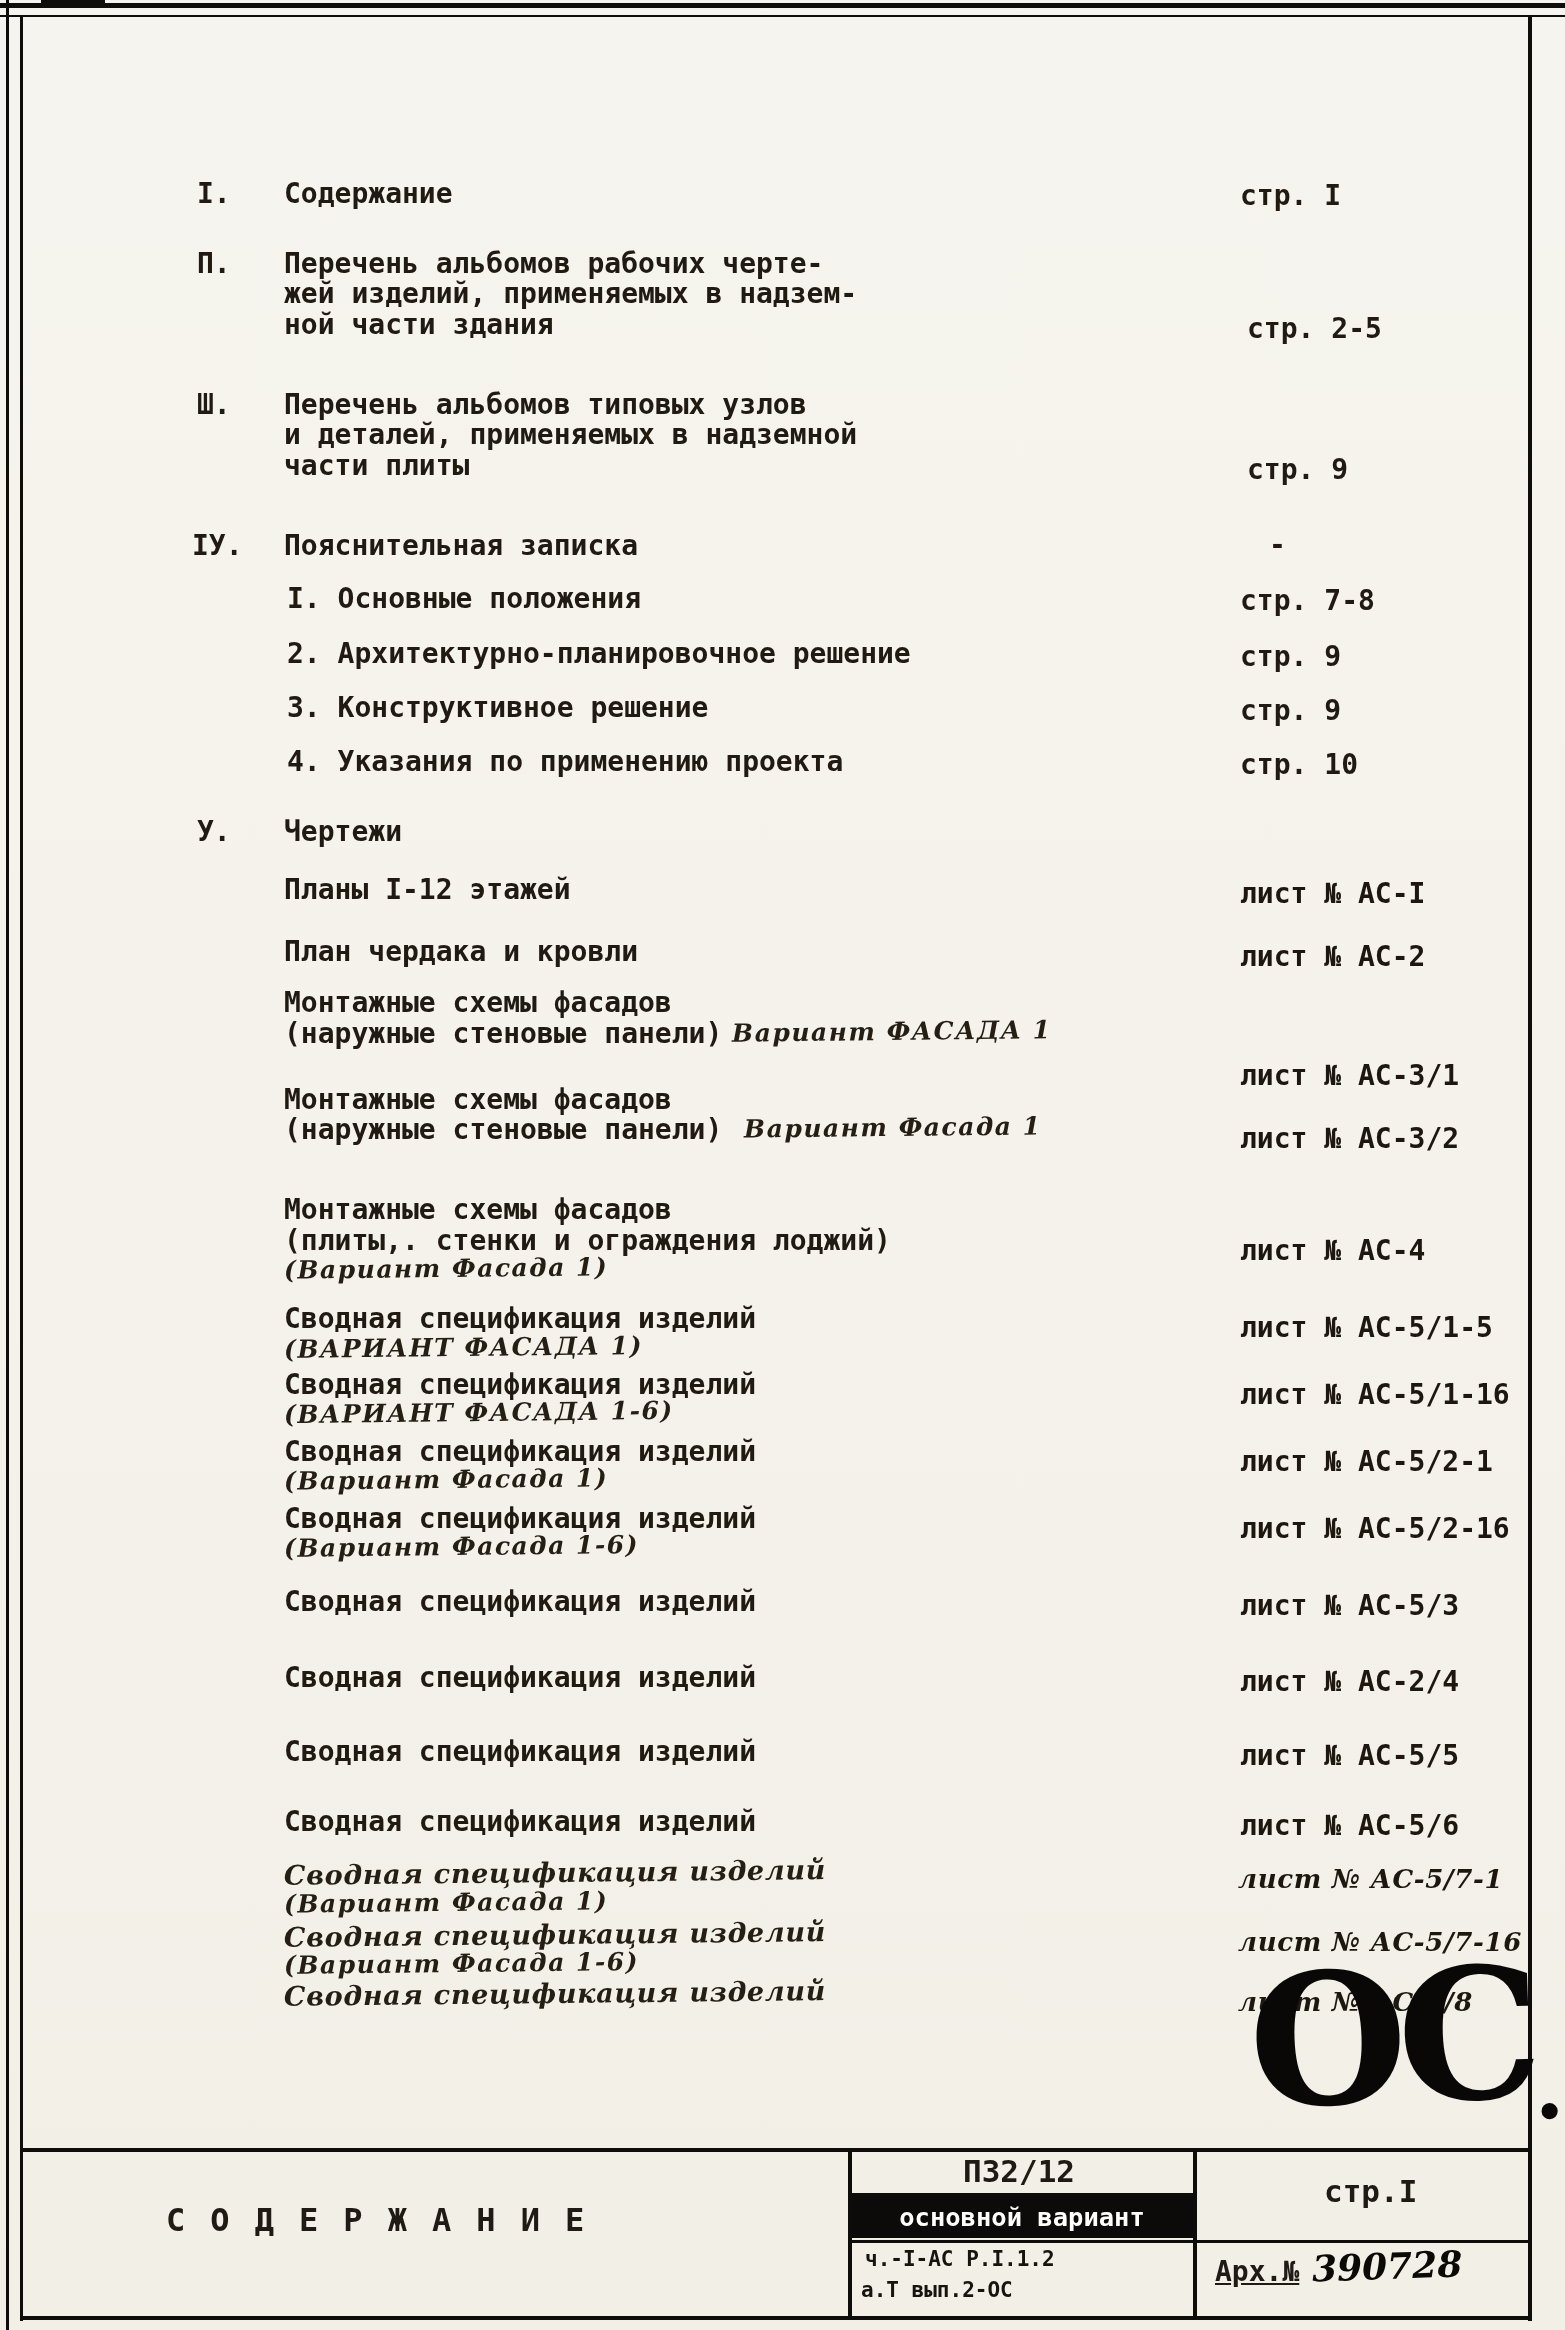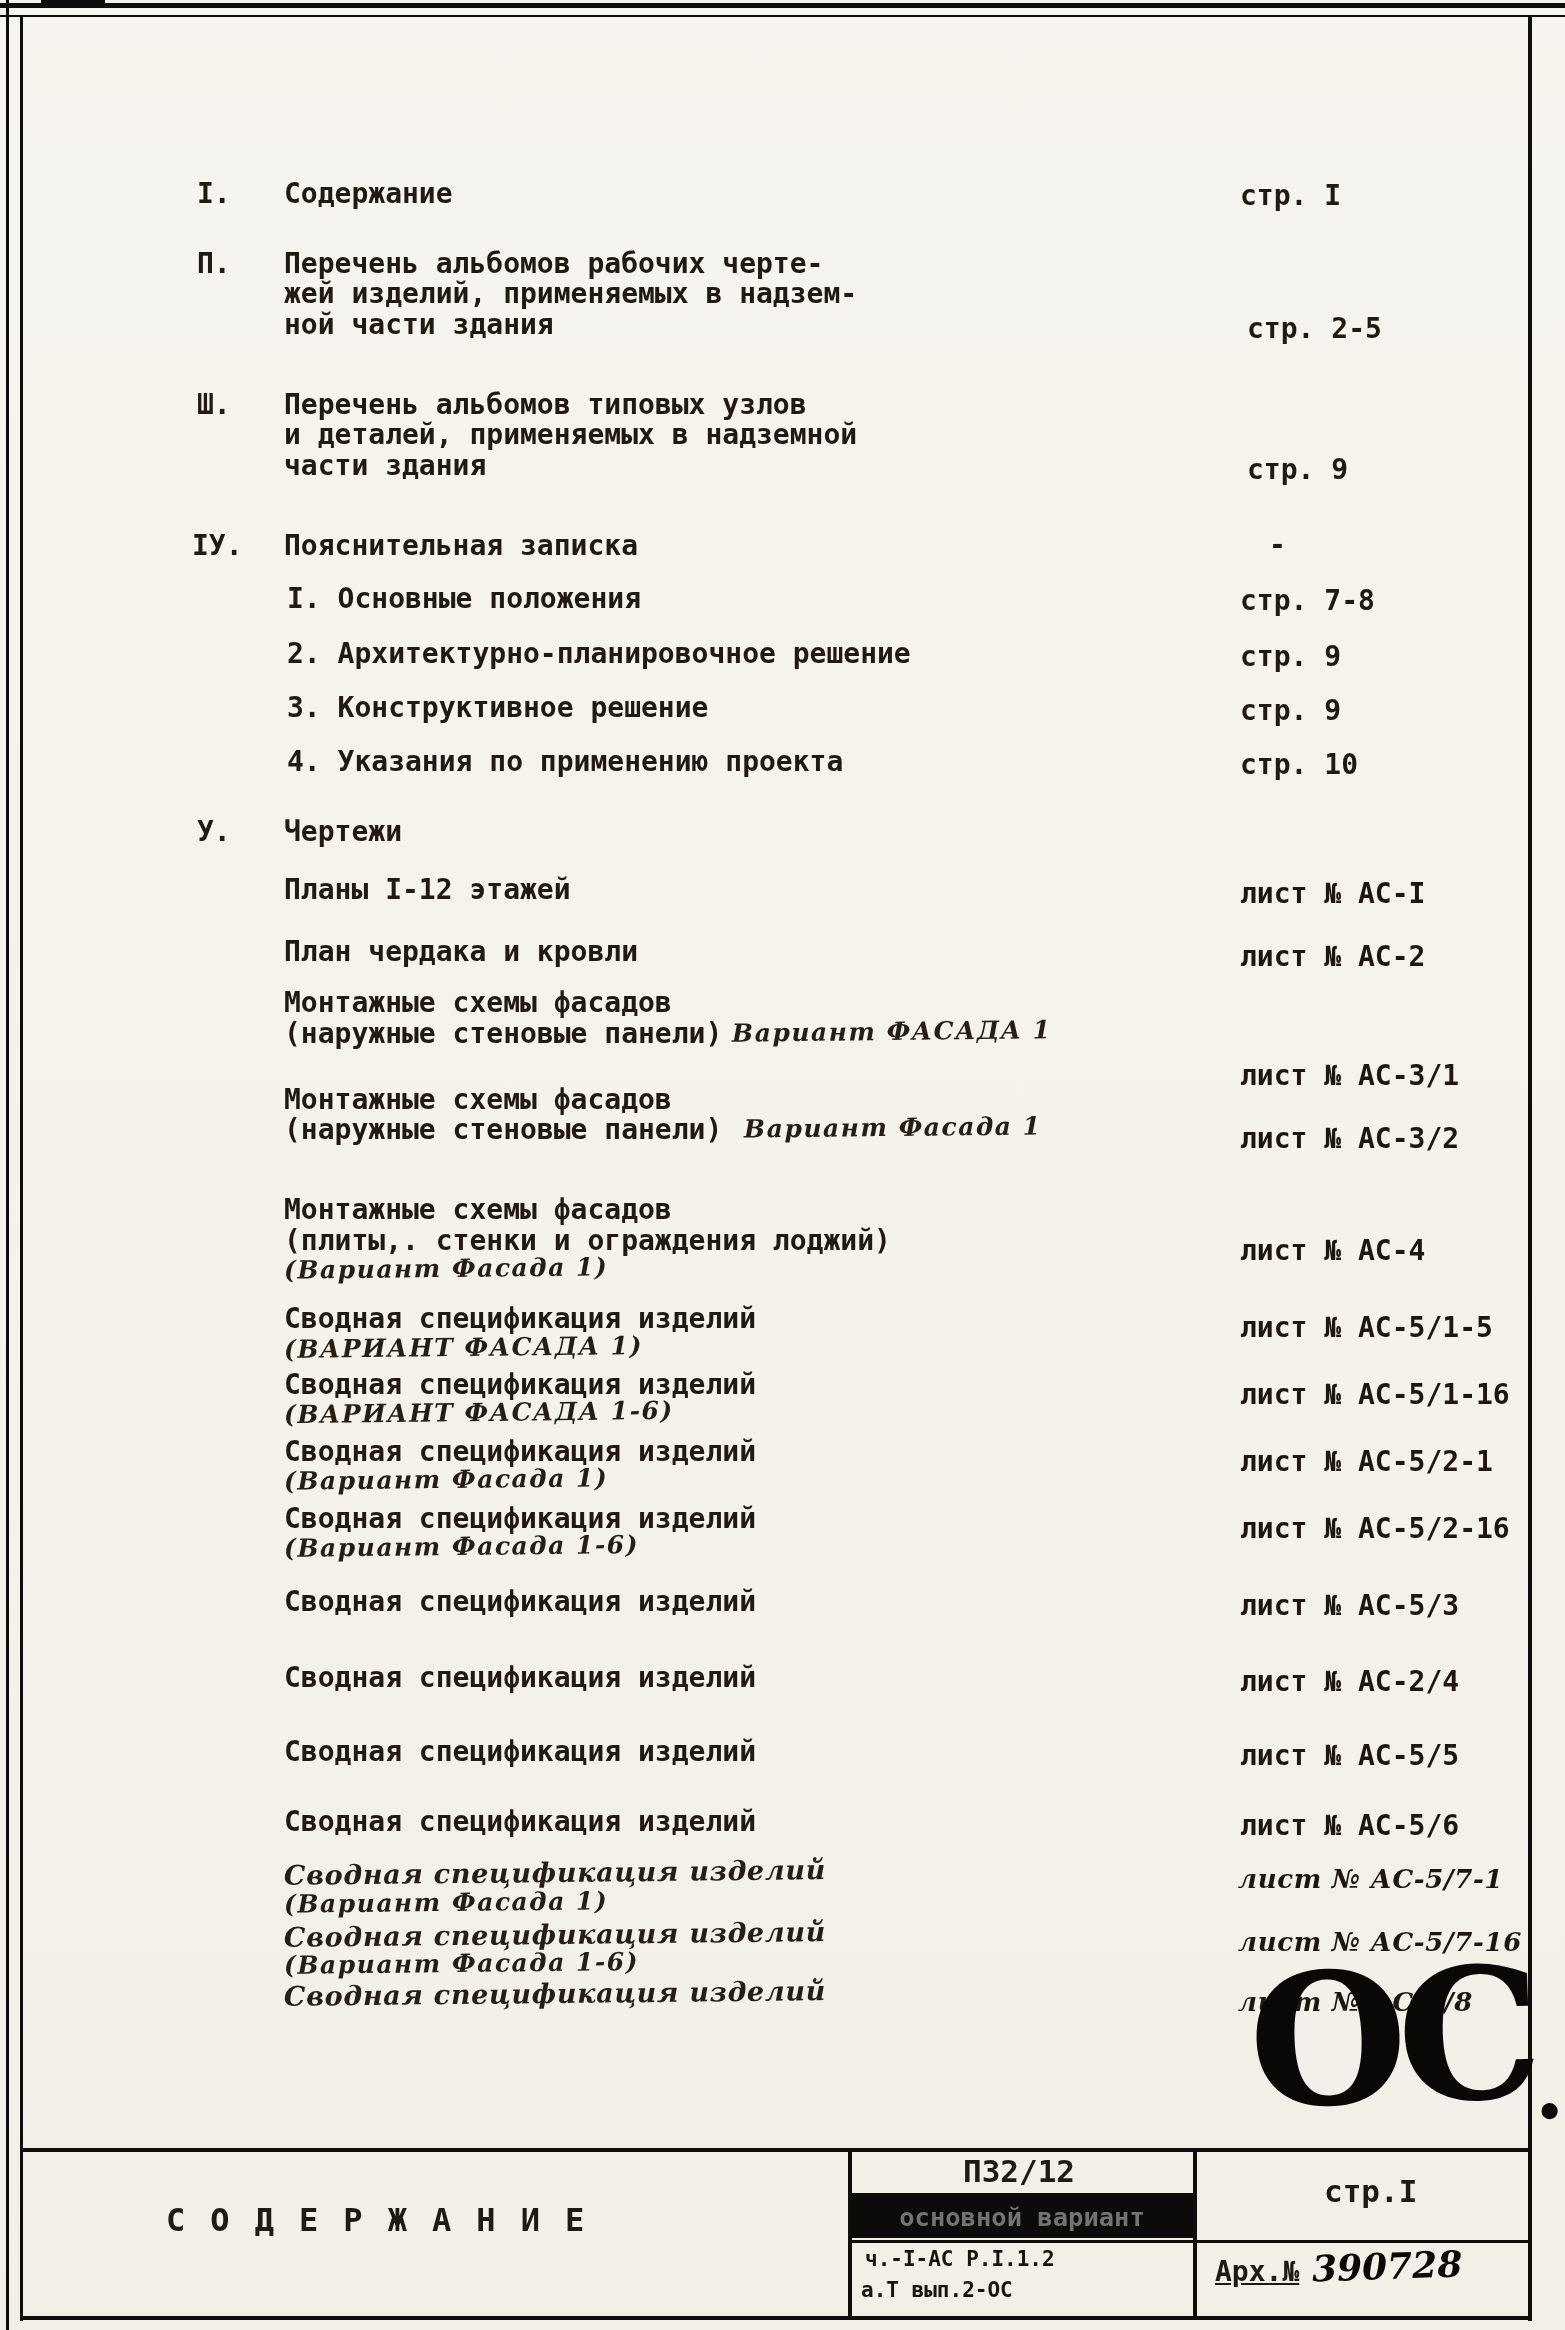--- a/index.html
+++ b/index.html
@@ -20,21 +20,21 @@
   .stamp{
     position:absolute;left:1249px;top:1946px;
     font:900 182px/1 "DejaVu Serif","Liberation Serif",serif;
     color:#090806;letter-spacing:-10.2px;transform:rotate(-2deg);
   }
   .stamp .mark{font-size:87px;letter-spacing:0;vertical-align:-22px;}
   .tb-title{position:absolute;left:166px;top:2202px;font:700 32px/36px "DejaVu Sans Mono","DejaVu Sans",monospace;letter-spacing:2.9px;white-space:pre;}
   .tb-code{position:absolute;left:963px;top:2154px;font:700 31px/35px "DejaVu Sans Mono","DejaVu Sans",monospace;white-space:pre;}
   .tb-variant{
     position:absolute;left:851px;top:2196px;width:342px;height:42px;
-    background:#0d0b09;color:#737373;
+    background:#0d0b09;color:#ffffff;
     display:flex;align-items:center;justify-content:center;
     font:700 25.5px/29px "DejaVu Sans Mono","DejaVu Sans",monospace;white-space:pre;
   }
   .tb-small{position:absolute;font:700 21px/25px "DejaVu Sans Mono","DejaVu Sans",monospace;white-space:pre;color:#17130d;}
   .tb-page{position:absolute;left:1324px;top:2174px;font:700 31px/35px "DejaVu Sans Mono","DejaVu Sans",monospace;white-space:pre;}
   .tb-arch{position:absolute;left:1215px;top:2256px;font:700 28px/32px "DejaVu Sans Mono","DejaVu Sans",monospace;white-space:pre;text-decoration:underline;}
   .tb-archnum{position:absolute;left:1312px;top:2247px;font:italic 900 36px/39px "DejaVu Serif","Liberation Serif",serif;white-space:pre;transform:rotate(-2deg);color:#0c0a07;}
 </style>
 </head>
 <body>
@@ -55,21 +55,21 @@
 
   <div class="tl" style="left:197px;top:248px;">П.</div>
   <div class="tl" style="left:284px;top:248px;">Перечень альбомов рабочих черте-</div>
   <div class="tl" style="left:284px;top:278px;">жей изделий, применяемых в надзем-</div>
   <div class="tl" style="left:284px;top:309px;">ной части здания</div>
   <div class="tl" style="left:1247px;top:313px;">стр. 2-5</div>
 
   <div class="tl" style="left:197px;top:389px;">Ш.</div>
   <div class="tl" style="left:284px;top:389px;">Перечень альбомов типовых узлов</div>
   <div class="tl" style="left:284px;top:419px;">и деталей, применяемых в надземной</div>
-  <div class="tl" style="left:284px;top:450px;">части здания</div>
+  <div class="tl" style="left:284px;top:450px;">части плиты</div>
   <div class="tl" style="left:1247px;top:454px;">стр. 9</div>
 
   <div class="tl" style="left:192px;top:530px;">IУ.</div>
   <div class="tl" style="left:284px;top:530px;">Пояснительная записка</div>
   <div class="tl" style="left:1269px;top:529px;">-</div>
 
   <div class="tl" style="left:287px;top:583px;">I. Основные положения</div>
   <div class="tl" style="left:1240px;top:585px;">стр. 7-8</div>
 
   <div class="tl" style="left:287px;top:638px;">2. Архитектурно-планировочное решение</div>

